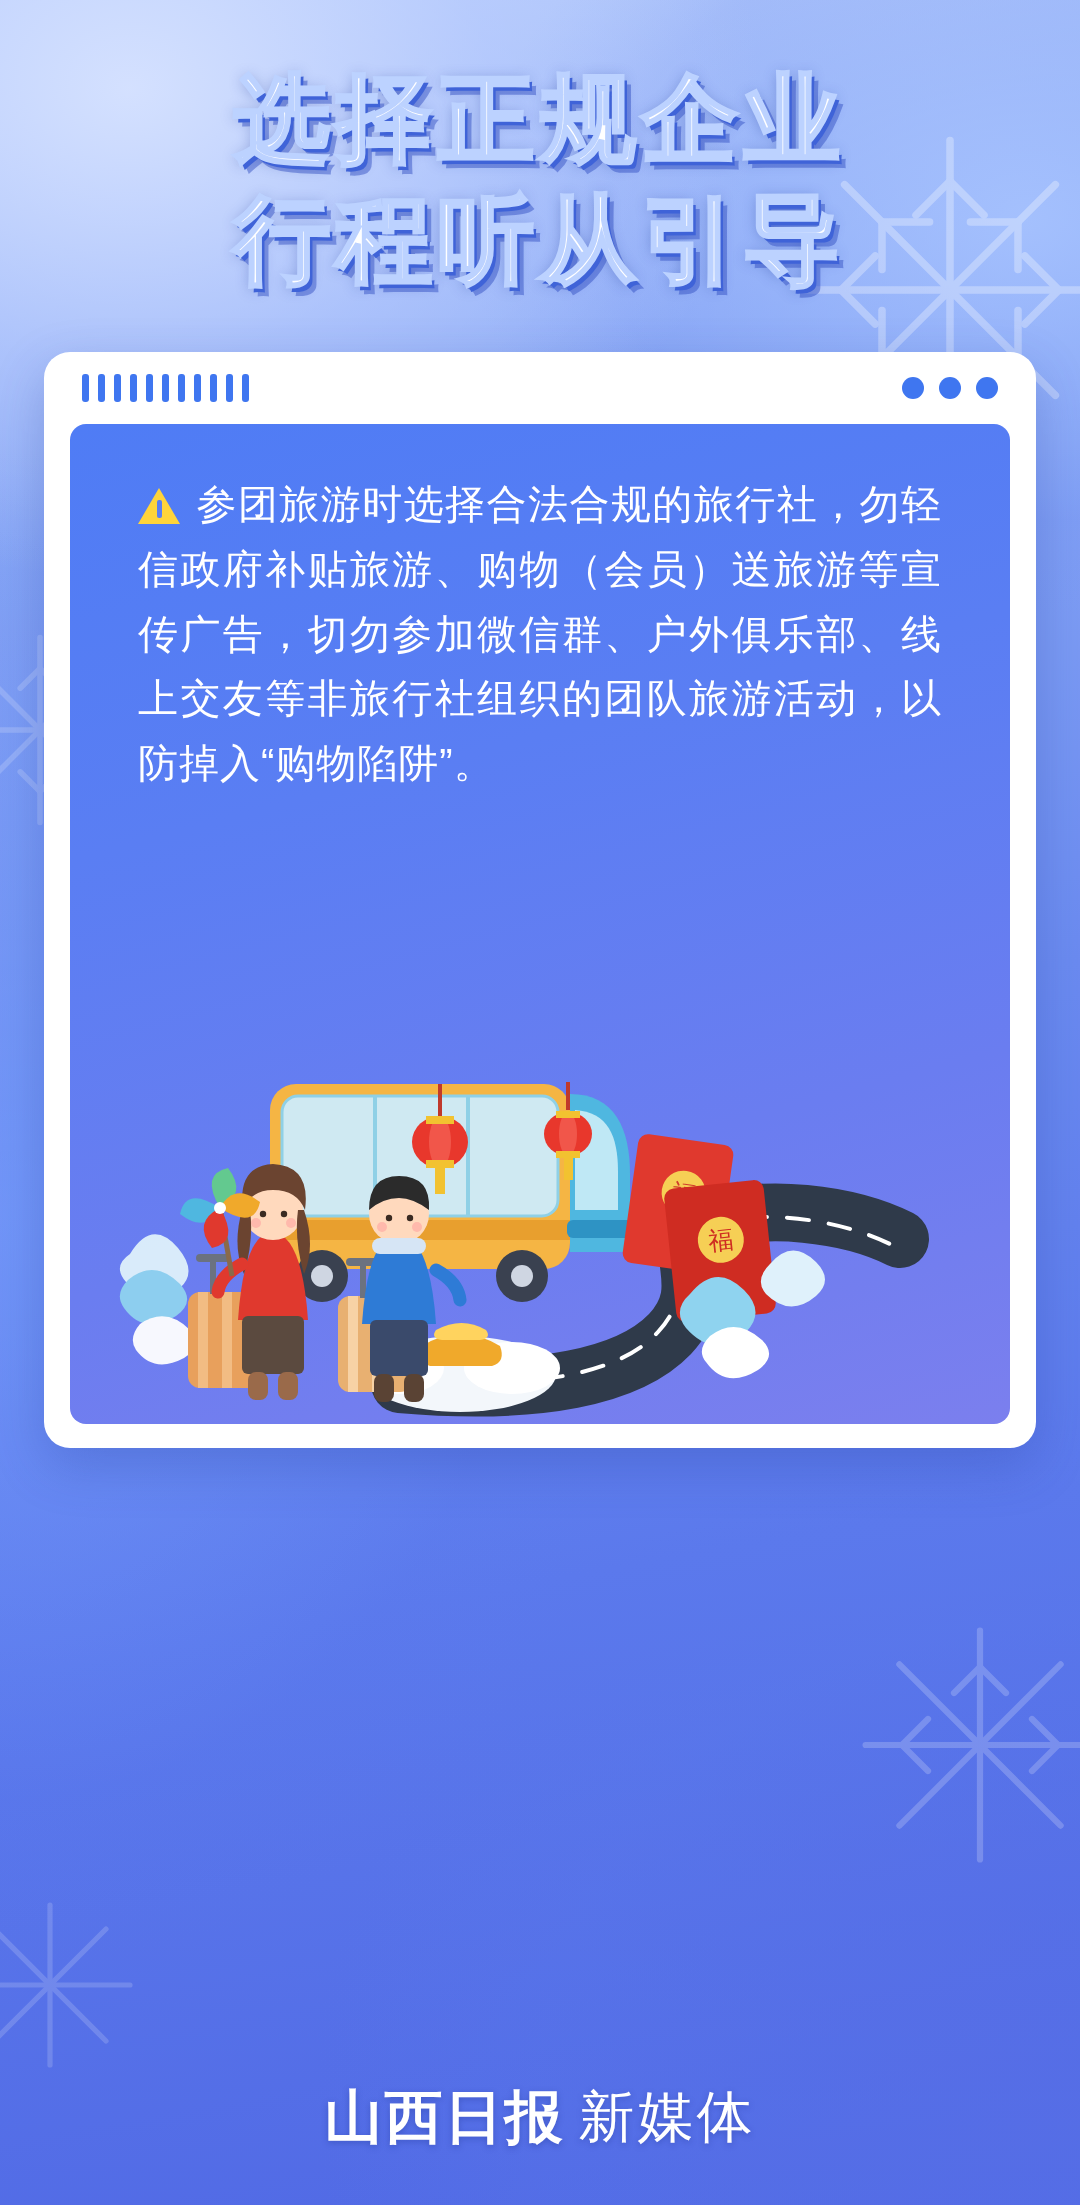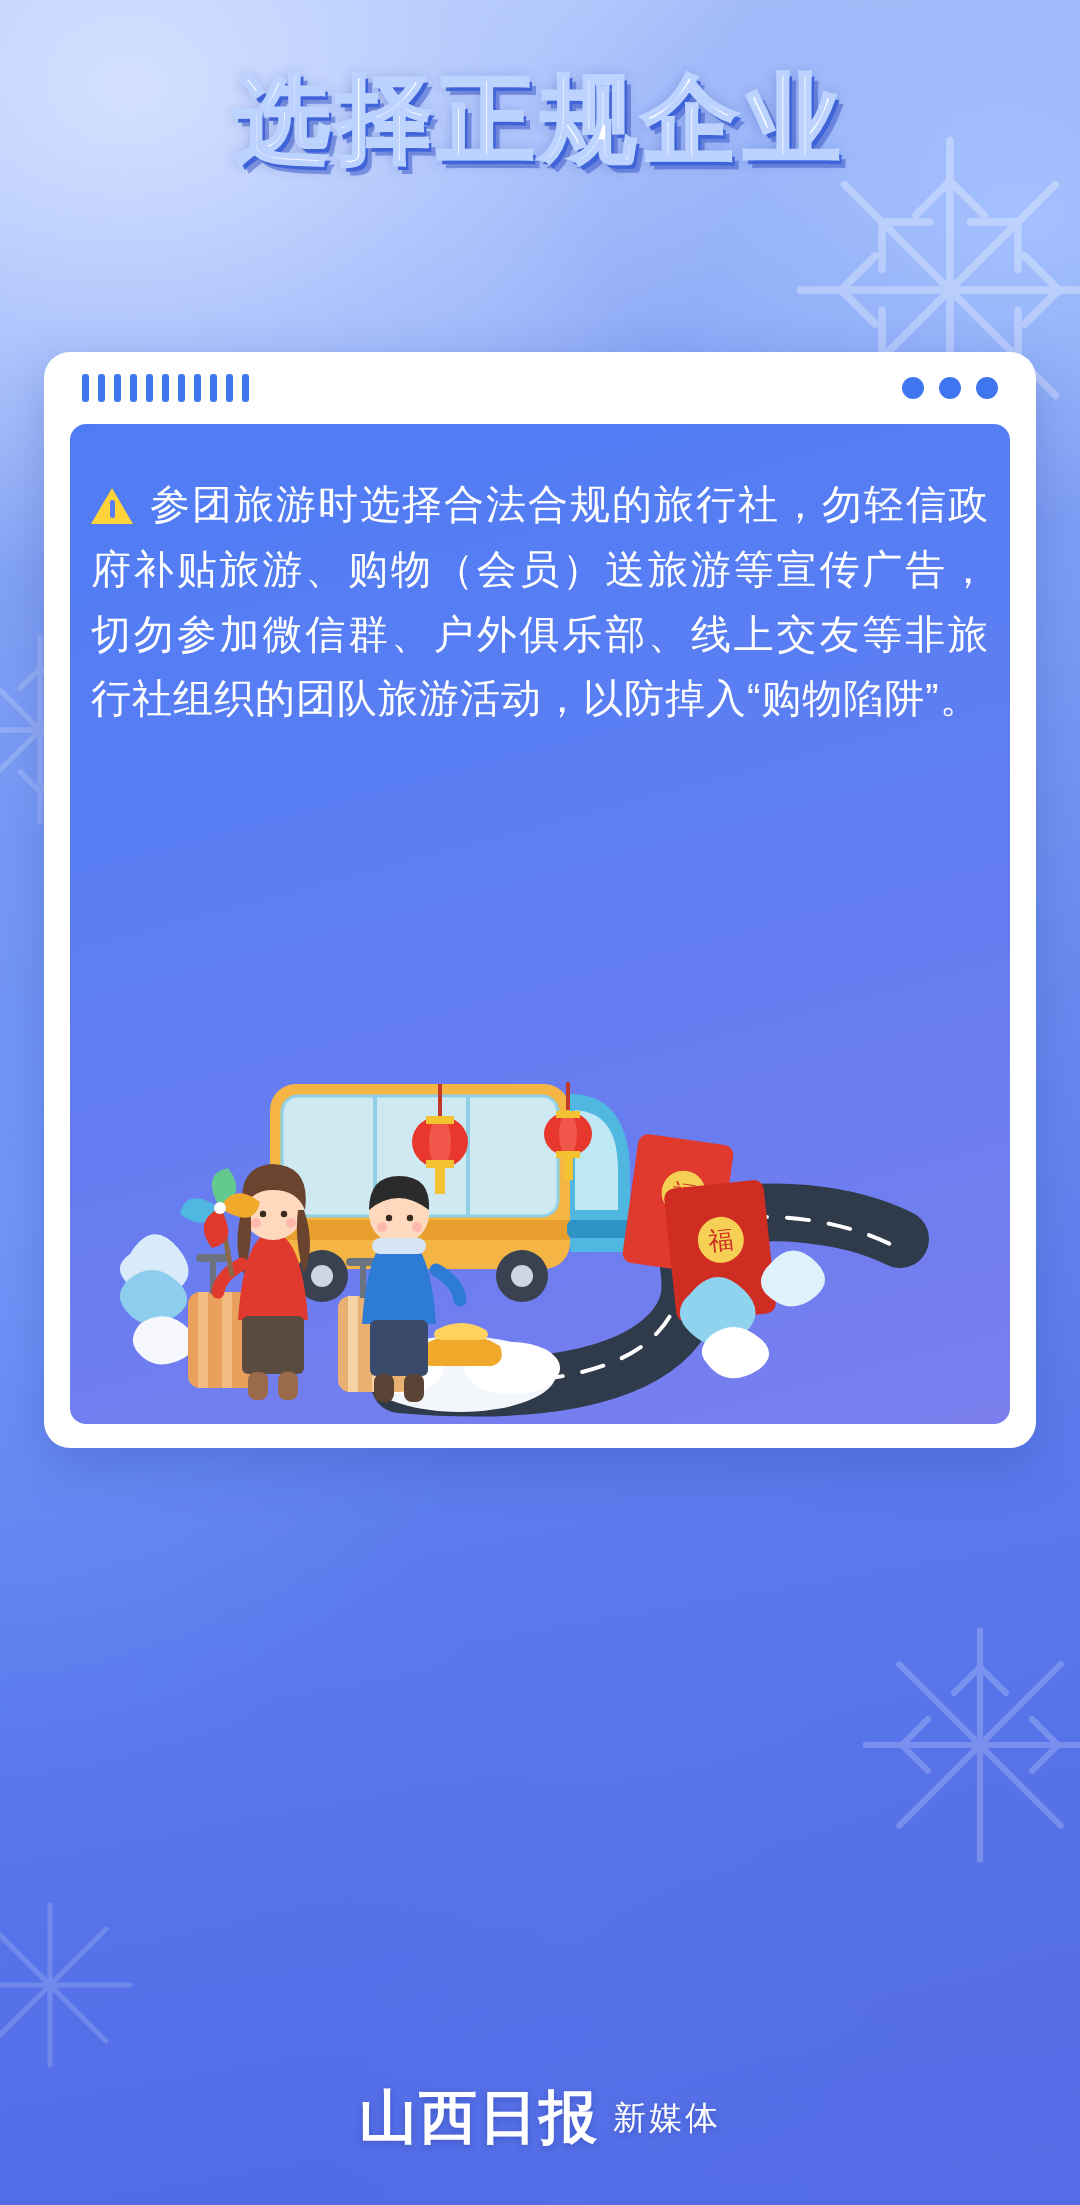--- a/index.html
+++ b/index.html
@@ -120,21 +120,21 @@
     background: linear-gradient(165deg, #4f7cf5 0%, #5a7ef3 35%, #6a7df0 70%, #7b7fee 100%);
     overflow: hidden;
   }
 
   .para {
     position: relative;
     color: #ffffff;
     font-size: 40px;
     line-height: 1.62;
     letter-spacing: 1px;
-    padding: 0 21px;
+    padding: 0 68px;
     box-sizing: border-box;
     text-align: justify;
   }
   .para.p1 { margin-top: 48px; }
   .para.p2 { margin-top: 40px; }
 
   .warn-icon {
     display: inline-block;
     width: 0;
     height: 0;
@@ -181,21 +181,21 @@
   }
   .logo-mark {
     font-size: 58px;
     font-weight: bold;
     color: #ffffff;
     font-family: "Liberation Serif", serif;
     letter-spacing: 2px;
     text-shadow: 0 2px 6px rgba(30,50,140,0.35);
   }
   .logo-sub {
-    font-size: 33px;
+    font-size: 56px;
     color: #ffffff;
     font-family: "Liberation Serif", serif;
     letter-spacing: 3px;
     text-shadow: 0 2px 6px rgba(30,50,140,0.35);
   }
 </style>
 </head>
 <body>
 
 <div class="poster">
@@ -256,20 +256,21 @@
     <g stroke="#ffffff" stroke-width="2.6" stroke-linecap="round" fill="none">
       <line x1="50" y1="10" x2="50" y2="90"></line>
         <line x1="10" y1="50" x2="90" y2="50"></line>
       <line x1="22" y1="22" x2="78" y2="78"></line>
         <line x1="78" y1="22" x2="22" y2="78"></line>
     </g>
   </svg>
 
   <div class="headline">
     <div class="headline-line l1">选择正规企业</div>
+    <div class="headline-line l2">行程听从引导</div>
   </div>
 
   <div class="card">
 
     <div class="card-titlebar">
       <div class="bars">
         <i></i>
           <i></i>
           <i></i>
           <i></i>

